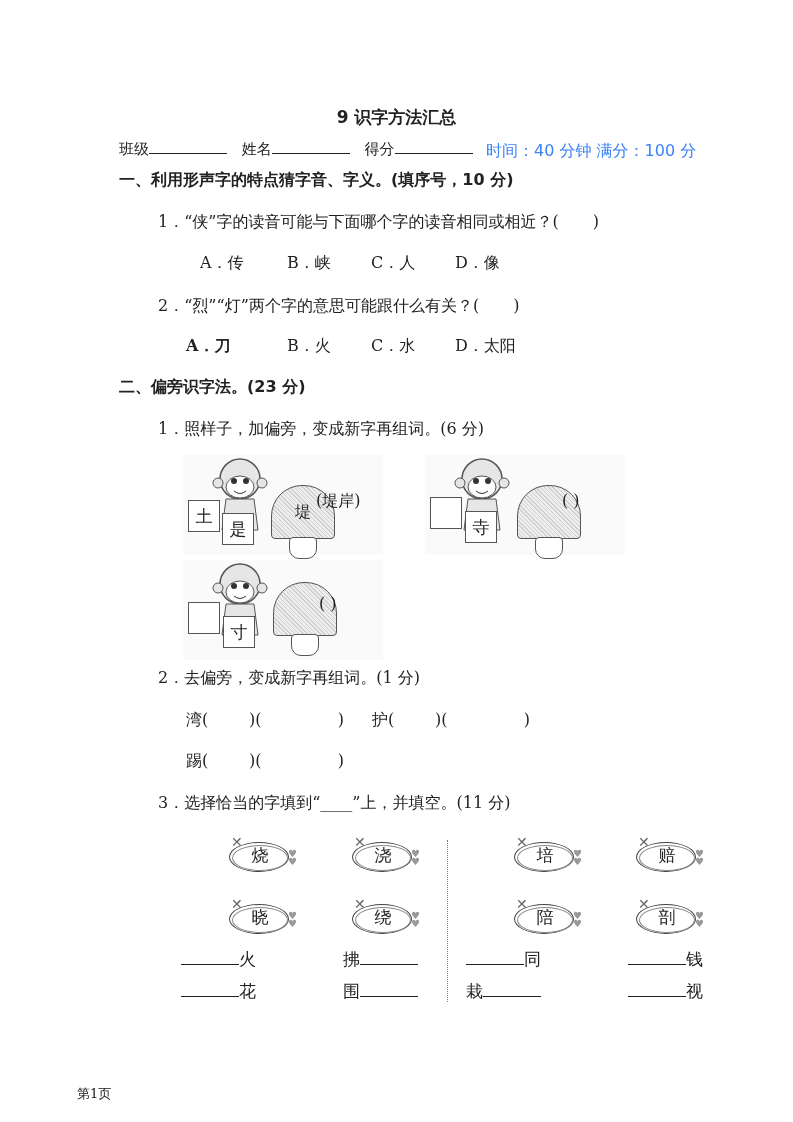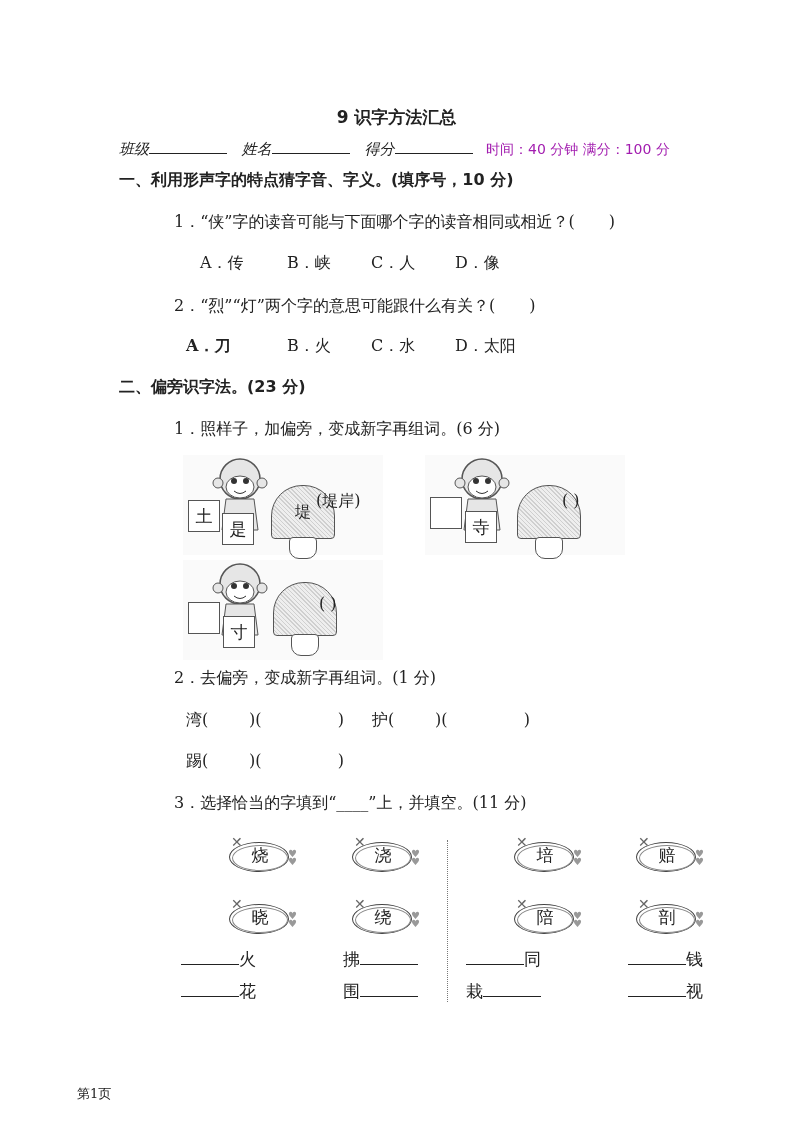--- a/index.html
+++ b/index.html
@@ -3,25 +3,25 @@
 <meta charset="utf-8">
 <style>
   html, body { margin: 0; padding: 0; background: #ffffff; }
   body {
     width: 793px; height: 1122px; position: relative; overflow: hidden;
     font-family: "DejaVu Serif", "Liberation Serif", serif; color: #222;
   }
   .abs { position: absolute; white-space: nowrap; }
   .title { left: 0; width: 793px; top: 106px; text-align: center; font-size: 17px; font-weight: bold;
            font-family: "DejaVu Sans", "Liberation Sans", sans-serif; }
-  .info { top: 139px; left: 119px; font-size: 15px; font-style: italic; }
+  .info { top: 139px; left: 119px; font-size: 15px; }
   .info .blank { display: inline-block; border-bottom: 1.5px solid #222; width: 78px; height: 14px; vertical-align: baseline; margin-right: 10px; }
-  .timer { top: 141px; left: 486px; font-size: 14px; color: #a21caf; font-family: "DejaVu Sans", "Liberation Sans", sans-serif; }
+  .timer { top: 141px; left: 486px; font-size: 16px; color: #3b82f6; font-family: "DejaVu Sans", "Liberation Sans", sans-serif; }
   .sec { font-size: 16px; font-weight: bold; font-family: "DejaVu Sans", "Liberation Sans", sans-serif; left: 119px; }
-  .q { font-size: 16px; left: 174px; }
+  .q { font-size: 16px; left: 158px; }
   .opt { font-size: 16px; }
   .paren { display: inline-block; width: 34px; }
   
   .pic { position: absolute; width: 200px; height: 100px; background: #fafafa; }
   .monkey { position: absolute; }
   .card { position: absolute; width: 30px; height: 30px; border: 1.5px solid #555; background: #fff;
           font-size: 17px; text-align: center; line-height: 30px; }
   .mush { position: absolute; }
   .mush-cap { position: absolute; width: 62px; height: 52px; border: 1.5px solid #555; border-radius: 31px 31px 4px 4px;
               background: repeating-linear-gradient(45deg, #cfcfcf 0 1px, #eeeeee 1px 3px); text-align: center; line-height: 52px; font-size: 16px; }

